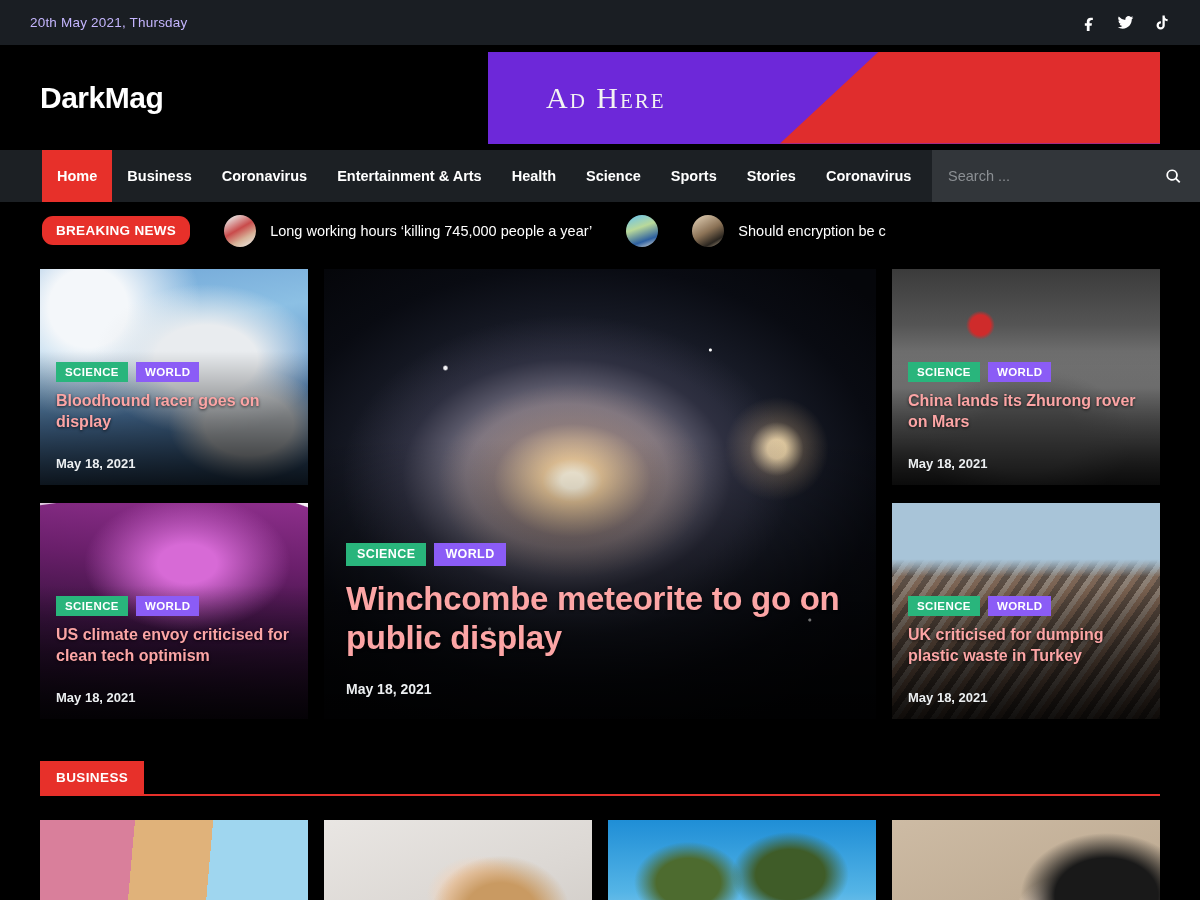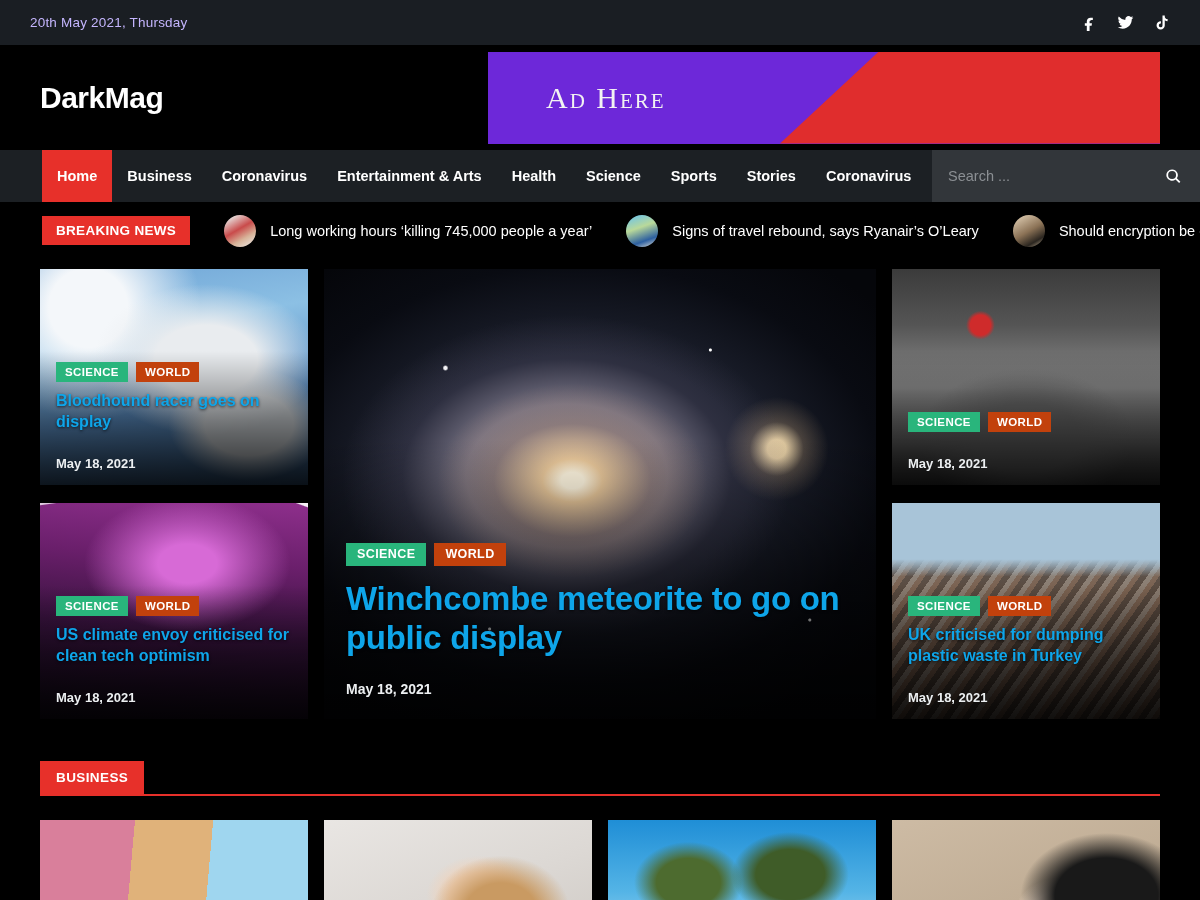--- a/index.html
+++ b/index.html
@@ -75,21 +75,21 @@
   .search-ic { width:17px; height:17px; fill:#fff; }
 
   
   .ticker {
     height:57px; background:#000;
     display:flex; align-items:center; padding-left:42px;
     overflow:hidden;
   }
   .breaking-tag {
     background:#e7302a; color:#fff; font-size:13.5px; font-weight:bold;
-    padding:7px 14px; letter-spacing:.3px; white-space:nowrap; flex:none;
+    padding:7px 14px; letter-spacing:.3px; white-space:nowrap; flex:none;border-radius:11px;
   }
   .tick-item { display:flex; align-items:center; gap:14px; margin-left:34px; flex:none; }
   .tick-avatar {
     width:32px; height:32px; border-radius:50%; flex:none;
     background-size:cover; background-position:center;
   }
   .tick-a1 { background:linear-gradient(150deg,#e8e6e4 10%,#c94b4b 45%,#d8b49a 70%,#efefef 100%); }
   .tick-a2 { background:linear-gradient(160deg,#6ec4e8 5%,#b9d99a 40%,#2c5fa0 75%,#e9e5d8 100%); }
   .tick-a3 { background:linear-gradient(150deg,#d6c3a8 10%,#8b7256 50%,#2b2620 78%,#cbb89b 100%); }
   .tick-text { color:#fff; font-size:14.5px; white-space:nowrap; }
@@ -111,23 +111,23 @@
     background:linear-gradient(to top, rgba(0,0,0,.82) 0%, rgba(0,0,0,.45) 30%, rgba(0,0,0,0) 62%);
   }
   .card-body { position:absolute; left:0; right:0; bottom:0; padding:14px 16px 14px; }
   .card-hero .card-body { padding:20px 22px 22px; }
   .cats { display:flex; gap:8px; margin-bottom:9px; }
   .cat {
     font-size:11.5px; font-weight:bold; color:#fff; padding:4px 9px;
     letter-spacing:.4px; line-height:1.05;
   }
   .cat-science { background:#29b57c; }
-  .cat-world { background:#c2410c; }
+  .cat-world { background:#8b5cf6; }
   .card-title {
-    color:#0ea5e9; font-weight:bold; font-size:16px; line-height:1.27;
+    color:#fca5a5; font-weight:bold; font-size:16px; line-height:1.27;
     margin-bottom:7px; text-shadow:0 1px 3px rgba(0,0,0,.7);
   }
   .card-hero .card-title { font-size:33px; line-height:1.16; margin-bottom:12px; letter-spacing:-.3px; }
   .card-date { color:#eceff1; font-size:13px; font-weight:bold;margin-top:24px; }
   .card-hero .card-date { font-size:14px; }
   .card-hero .cat { font-size:12.5px; padding:5px 11px; }
   .card-hero .cats { margin-bottom:14px; }
 
   
   .img-astronaut {
@@ -260,21 +260,20 @@
 </div>
 
 <div class="ticker">
   <div class="breaking-tag">BREAKING NEWS</div>
   <div class="tick-item">
     <div class="tick-avatar tick-a1"></div>
     <div class="tick-text">Long working hours ‘killing 745,000 people a year’</div>
   </div>
   <div class="tick-item">
     <div class="tick-avatar tick-a2"></div>
-    <div class="tick-text">Signs of travel rebound, says Ryanair’s O’Leary</div>
   </div>
   <div class="tick-item">
     <div class="tick-avatar tick-a3"></div>
     <div class="tick-text">Should encryption be c</div>
   </div>
 </div>
 
 <div class="featured">
 
   <div class="col-side">
@@ -322,20 +321,21 @@
 
   <div class="col-side">
     <div class="card card-sm">
       <div class="card-img img-moon"></div>
       <div class="card-shade"></div>
       <div class="card-body">
         <div class="cats">
           <span class="cat cat-science">SCIENCE</span>
           <span class="cat cat-world">WORLD</span>
         </div>
+        <div class="card-title">China lands its Zhurong rover on Mars</div>
         <div class="card-date">May 18, 2021</div>
       </div>
     </div>
 
     <div class="card card-sm">
       <div class="card-img img-waste"></div>
       <div class="card-shade"></div>
       <div class="card-body">
         <div class="cats">
           <span class="cat cat-science">SCIENCE</span>

